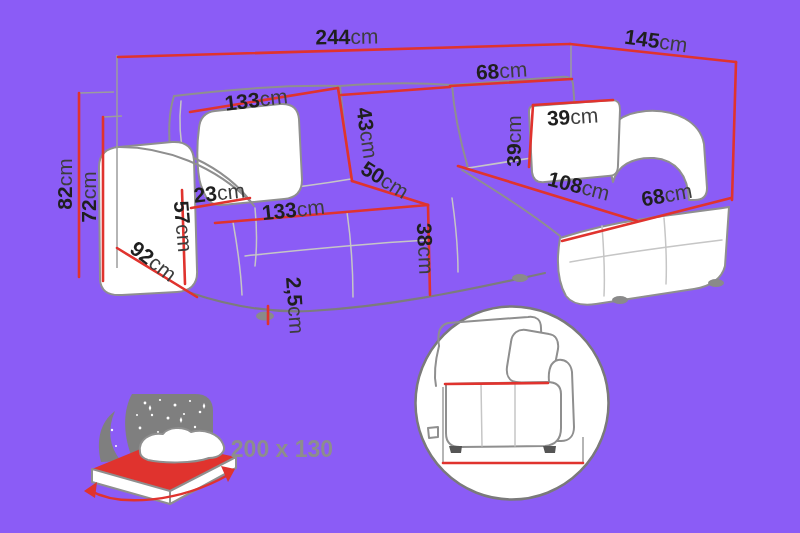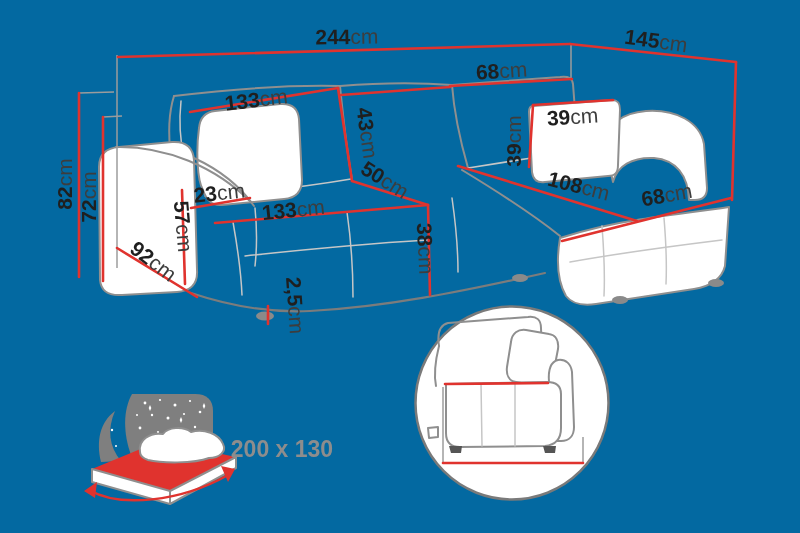--- a/index.html
+++ b/index.html
@@ -1,16 +1,16 @@
 <!DOCTYPE html>
 <html style="--accent: #e0332e; --outline: #8f8f8f; --text: #1f1f1f; --unit-text: #3d3d3d; --muted-text: #8d8d8d; --star-panel: #7f7f7f;"><head>
 <meta charset="utf-8">
 <style>
   html,body{margin:0;padding:0;background:#ffffff;}
-  .stage{position:relative;width:800px;height:533px;background:#0369a1;overflow:hidden;
+  .stage{position:relative;width:800px;height:533px;background:#8b5cf6;overflow:hidden;
          font-family:"Liberation Sans", sans-serif;}
   svg{display:block}
   .art{stroke:var(--outline);stroke-width:2;fill:none;stroke-linecap:round;stroke-linejoin:round;}
   .art-fill{stroke:var(--outline);stroke-width:2;fill:#ffffff;stroke-linecap:round;stroke-linejoin:round;}
   .art-light{stroke:#c6c6c6;stroke-width:1.5;fill:none;stroke-linecap:round;}
   .art-dark{stroke:#7c7c7c;stroke-width:2.2;fill:none;stroke-linecap:round;}
   .leg{fill:#8a8a8a;stroke:none;}
   .leg-dark{fill:#555;stroke:none;}
   .frame{stroke:#9c9c9c;stroke-width:1.5;fill:none;}
   .dim{stroke:var(--accent);stroke-width:2.6;fill:none;stroke-linecap:round;}

